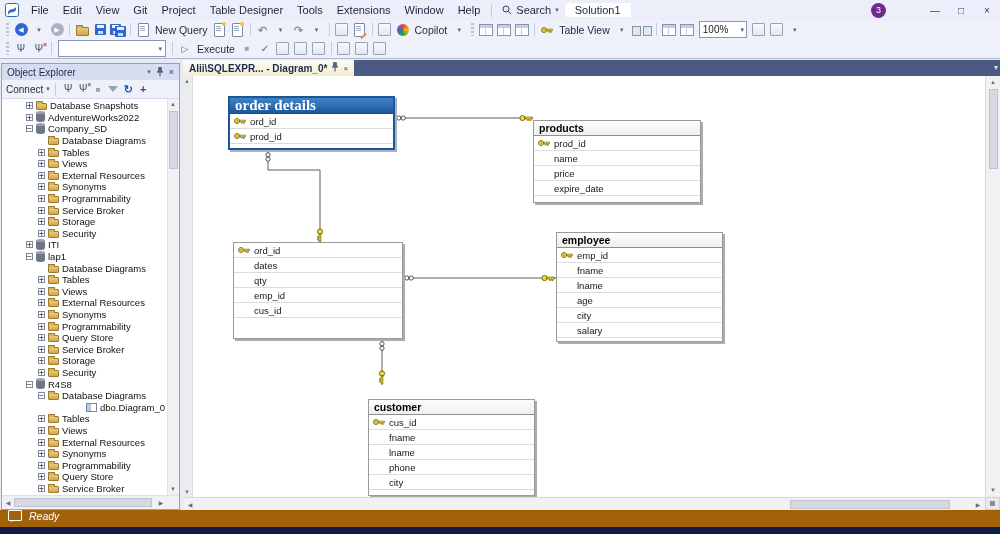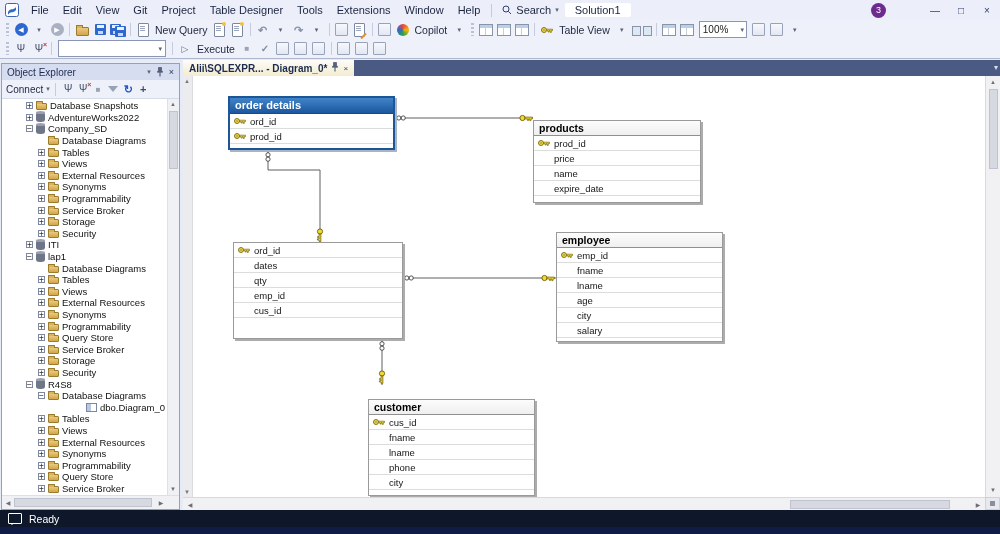--- a/index.html
+++ b/index.html
@@ -101,33 +101,33 @@
   .canvas{position:absolute;left:183px;top:76px;width:802px;height:421px;background:#fff;overflow:hidden;}
   .gutter{position:absolute;left:0;top:0;width:10px;height:100%;background:#ECECEF;border-right:1px solid #DBDBE0;box-sizing:border-box;}
   .gutter .ga{position:absolute;left:1px;font-size:6px;color:#77777F;}
   .overlay{position:absolute;left:0;top:0;}
   
   .dtable{position:absolute;background:#fff;border:1px solid #9A9A9A;box-shadow:2px 2px 0 #ACACAC;
           display:flex;flex-direction:column;box-sizing:border-box;}
   .dtable.sel{border:2px solid #1D5697;box-shadow:2px 2px 0 #A8B4C4;}
   .dt-head{height:14px;line-height:14px;flex:none;padding-left:5px;font-weight:bold;font-size:10.5px;
            background:linear-gradient(#FCFCFC,#EFEFEF);border-bottom:1px solid #8F8F8F;color:#000;}
-  .sel .dt-head{background:linear-gradient(#4284C8,#1B579E);color:#fff;border-bottom:1px solid #154C86;height:15px;line-height:15px;font-size:11px;}
+  .sel .dt-head{background:linear-gradient(#4284C8,#1B579E);color:#fff;border-bottom:1px solid #154C86;height:15px;line-height:15px;font-size:15px;font-family:Liberation Serif, serif;}
   .dt-row{height:14px;flex:none;display:flex;align-items:center;border-bottom:1px solid #DCDCDC;font-size:9.5px;color:#161616;}
   .dt-key{width:14px;display:inline-flex;justify-content:center;margin-left:3px;flex:none;}
   .dt-col{margin-left:3px;white-space:nowrap;}
   .dt-fill{flex:1;}
   
   .canvas-hscroll{position:absolute;left:183px;top:497px;width:802px;height:13px;background:#F1F1F4;border-top:1px solid #D8D8DE;box-sizing:border-box;}
   .canvas-vscroll{position:absolute;left:985px;top:76px;width:15px;height:421px;background:#F1F1F4;border-left:1px solid #D8D8DE;box-sizing:border-box;}
   .corner-box{position:absolute;left:985px;top:497px;width:15px;height:13px;background:#E8E9EE;border:1px solid #D0D2DA;box-sizing:border-box;}
   .corner-box::after{content:"";position:absolute;left:4px;top:3px;width:5px;height:5px;background:#8A8F9E;}
   
-  .statusbar{position:absolute;left:0;top:510px;width:1000px;height:17px;background:#0f172a;color:#fff;
-             display:flex;align-items:center;font-size:10.5px;}
+  .statusbar{position:absolute;left:0;top:510px;width:1000px;height:17px;background:#a16207;color:#fff;
+             display:flex;align-items:flex-start;font-size:10.5px;font-style:italic;}
   .sb-icon{width:12px;height:9px;border:1px solid #fff;border-radius:1px;margin:0 7px 0 8px;position:relative;}
   .sb-icon::after{content:"";position:absolute;left:1px;bottom:-4px;border:2px solid transparent;border-top-color:#fff;}
   .bottomstrip{position:absolute;left:0;top:527px;width:1000px;height:7px;background:#101C45;}
 </style>
 </head>
 <body>
 
 <div id="app">
 
   <div class="titlebar">
@@ -644,25 +644,25 @@
               <svg class="keyic" width="12" height="8" viewBox="0 0 12 8">
                 <circle cx="3" cy="4" r="2.5" fill="#F3DC4E" stroke="#7A6A00" stroke-width="0.9"></circle>
                 <circle cx="3" cy="4" r="0.8" fill="#FFFDF0" stroke="#7A6A00" stroke-width="0.5"></circle>
                 <path d="M5.5 3.2 H11.5 V4.6 H10.3 V6.4 H9.1 V4.6 H8.1 V6 H7 V4.6 H5.5 Z" fill="#F3DC4E" stroke="#7A6A00" stroke-width="0.7"></path>
               </svg>
             </span>
             <span class="dt-col">prod_id</span>
           </div>
           <div class="dt-row">
             <span class="dt-key"></span>
+            <span class="dt-col">name</span>
+          </div>
+          <div class="dt-row">
+            <span class="dt-key"></span>
             <span class="dt-col">price</span>
-          </div>
-          <div class="dt-row">
-            <span class="dt-key"></span>
-            <span class="dt-col">name</span>
           </div>
           <div class="dt-row">
             <span class="dt-key"></span>
             <span class="dt-col">expire_date</span>
           </div>
           <div class="dt-fill"></div>
         </div>
         <div class="dtable" style="left: 50px; top: 166px; width: 170px; height: 97px;">
           <div class="dt-row">
             <span class="dt-key">

